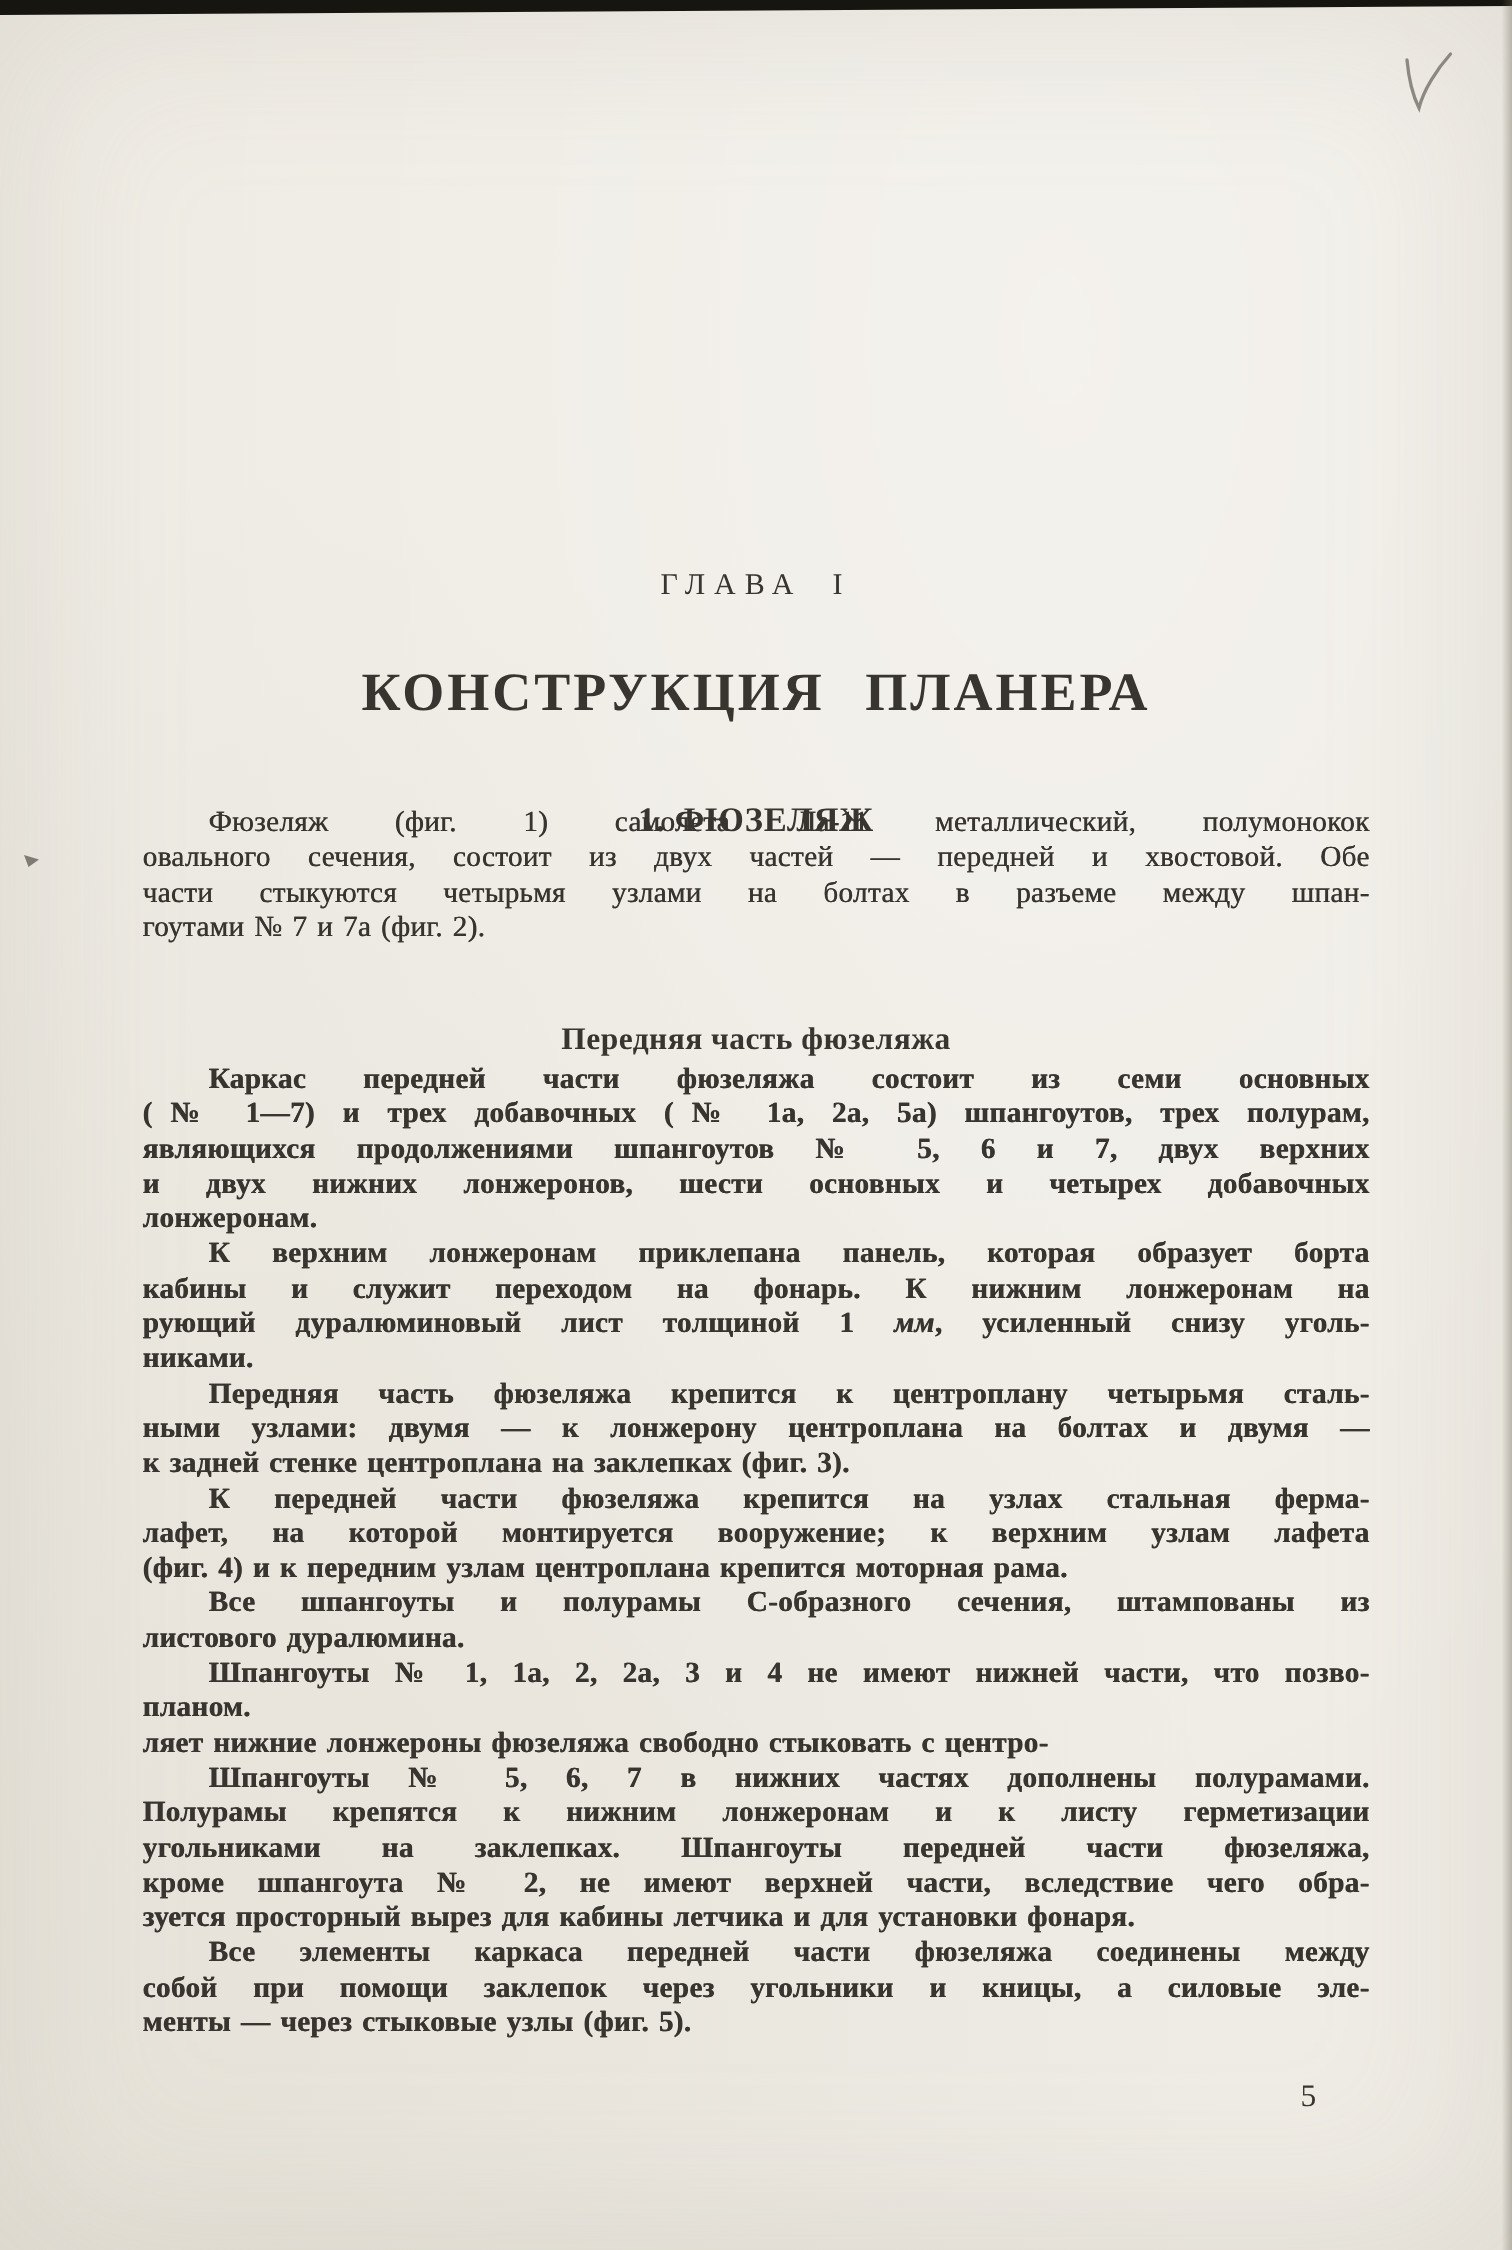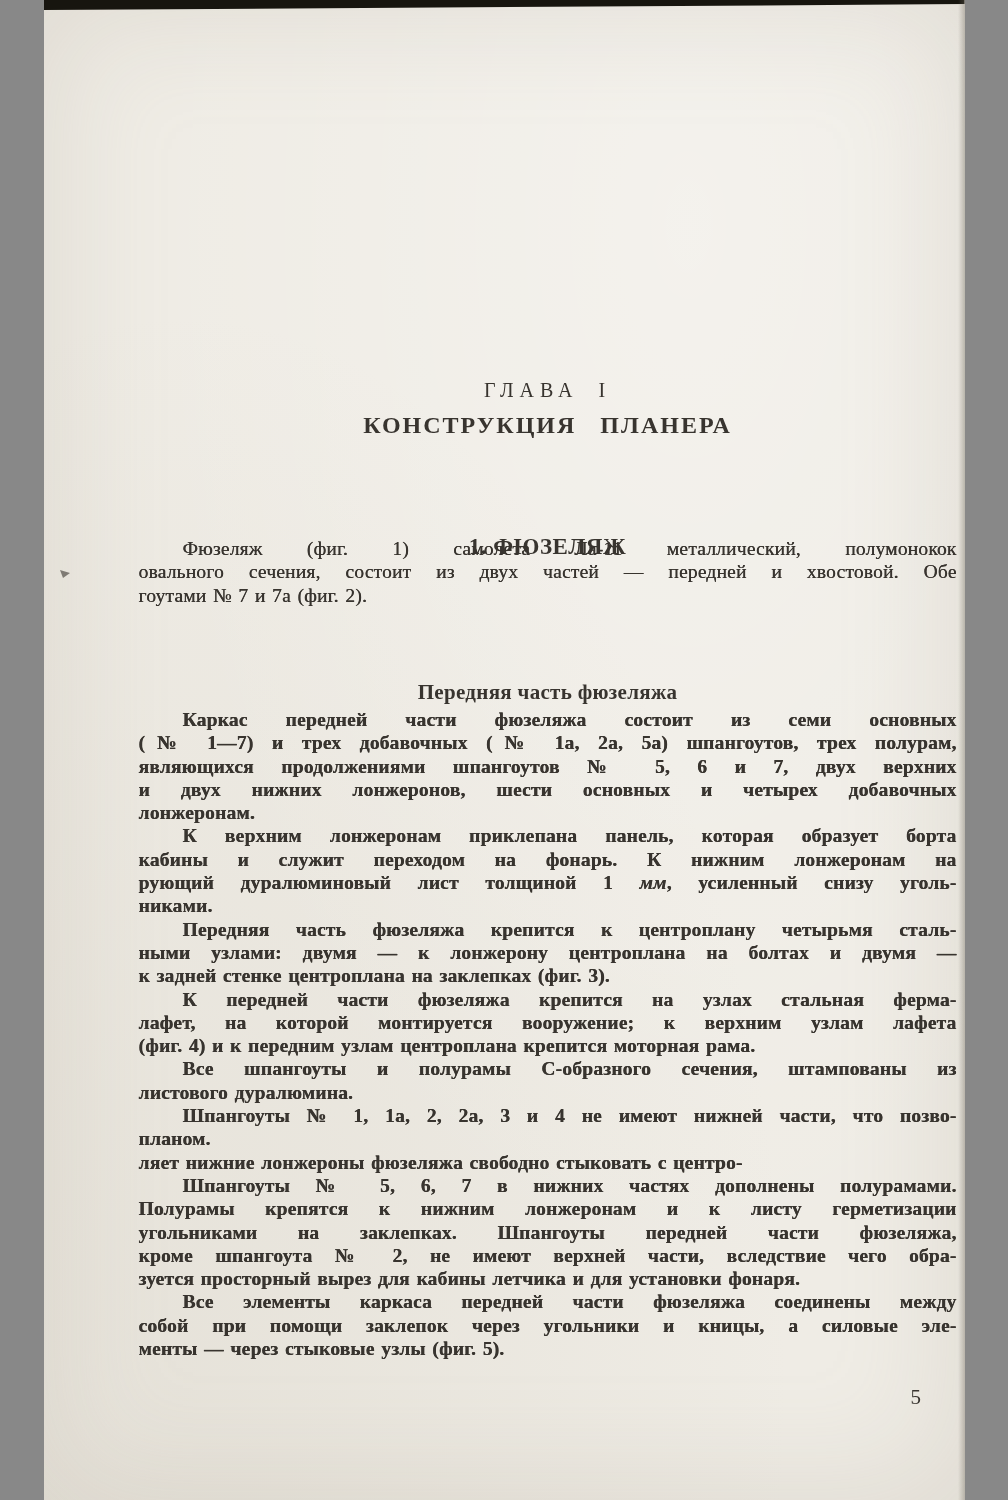--- a/index.html
+++ b/index.html
@@ -1,18 +1,18 @@
 <!DOCTYPE html>
 <html><head>
 <meta charset="utf-8">
 <style>
   html,body { margin:0; padding:0; background:#888; }
   .page {
     position: relative;
-    width: 921px;
+    width: 1008px;
     height: 1500px;
     margin: 0 auto;
     overflow: hidden;
     background:
       radial-gradient(ellipse at 70% 15%, rgba(255,255,255,0.30), transparent 60%),
       radial-gradient(ellipse at 15% 92%, rgba(186,178,160,0.16), transparent 55%),
       #efece5;
     box-shadow: inset 0 0 110px 18px rgba(168,160,144,0.20);
     font-family: "Liberation Serif", "DejaVu Serif", serif;
     color: #38342f;
@@ -25,21 +25,21 @@
   .scan-edge {
     position:absolute; top:0; left:0; width:100%; height:12px;
     background:#17150f;
     clip-path: polygon(0 0, 100% 0, 100% 34%, 0 84%);
   }
   .checkmark { position:absolute; left:920px; top:28px; opacity:.9; }
   .margin-speck { position:absolute; left:13px; top:565px; opacity:.85; }
 
   .heading { position:absolute; left:95px; width:818px; text-align:center; white-space:nowrap; }
   .chapter    { top:379px; font-size:20px; letter-spacing:6px; word-spacing:9px; }
-  .doc-title  { top:412px; font-size:24px; font-weight:bold; letter-spacing:2px; word-spacing:16px; }
+  .doc-title  { top:440px; font-size:36px; font-weight:bold; letter-spacing:2px; word-spacing:16px; }
   .section    { top:510px; font-size:23px; font-weight:bold; letter-spacing:0.5px;margin-top:24px; }
   .subsection { top:680px; font-size:21px; font-weight:bold; letter-spacing:0.3px; }
 
   .body {
     position:absolute; left:95px; width:818px;
     font-size:19.5px; line-height:23.3px;
     letter-spacing:0.2px; word-spacing:1.5px;
     text-shadow: 0.3px 0 0 currentColor;
   }
   .body.intro { top:537px; }
@@ -69,20 +69,21 @@
   <div class="heading chapter">ГЛАВА I</div>
 
   <div class="heading doc-title">КОНСТРУКЦИЯ ПЛАНЕРА</div>
 
   <div class="heading section">1. ФЮЗЕЛЯЖ</div>
 
   <div class="body intro">
       <div class="para">
         <div class="line"><span>Фюзеляж (фиг. 1) самолета Ла-11 металлический, полумонокок</span></div>
         <div class="line"><span>овального сечения, состоит из двух частей — передней и хвостовой. Обе</span></div>
+        <div class="line"><span>части стыкуются четырьмя узлами на болтах в разъеме между шпан-</span></div>
         <div class="line"><span>гоутами № 7 и 7а (фиг. 2).</span></div>
       </div>
     </div>
 
   <div class="heading subsection">Передняя часть фюзеляжа</div>
 
   <div class="body main">
       <div class="para">
         <div class="line"><span>Каркас передней части фюзеляжа состоит из семи основных</span></div>
         <div class="line"><span>(№ 1—7) и трех добавочных (№ 1а, 2а, 5а) шпангоутов, трех полурам,</span></div>

